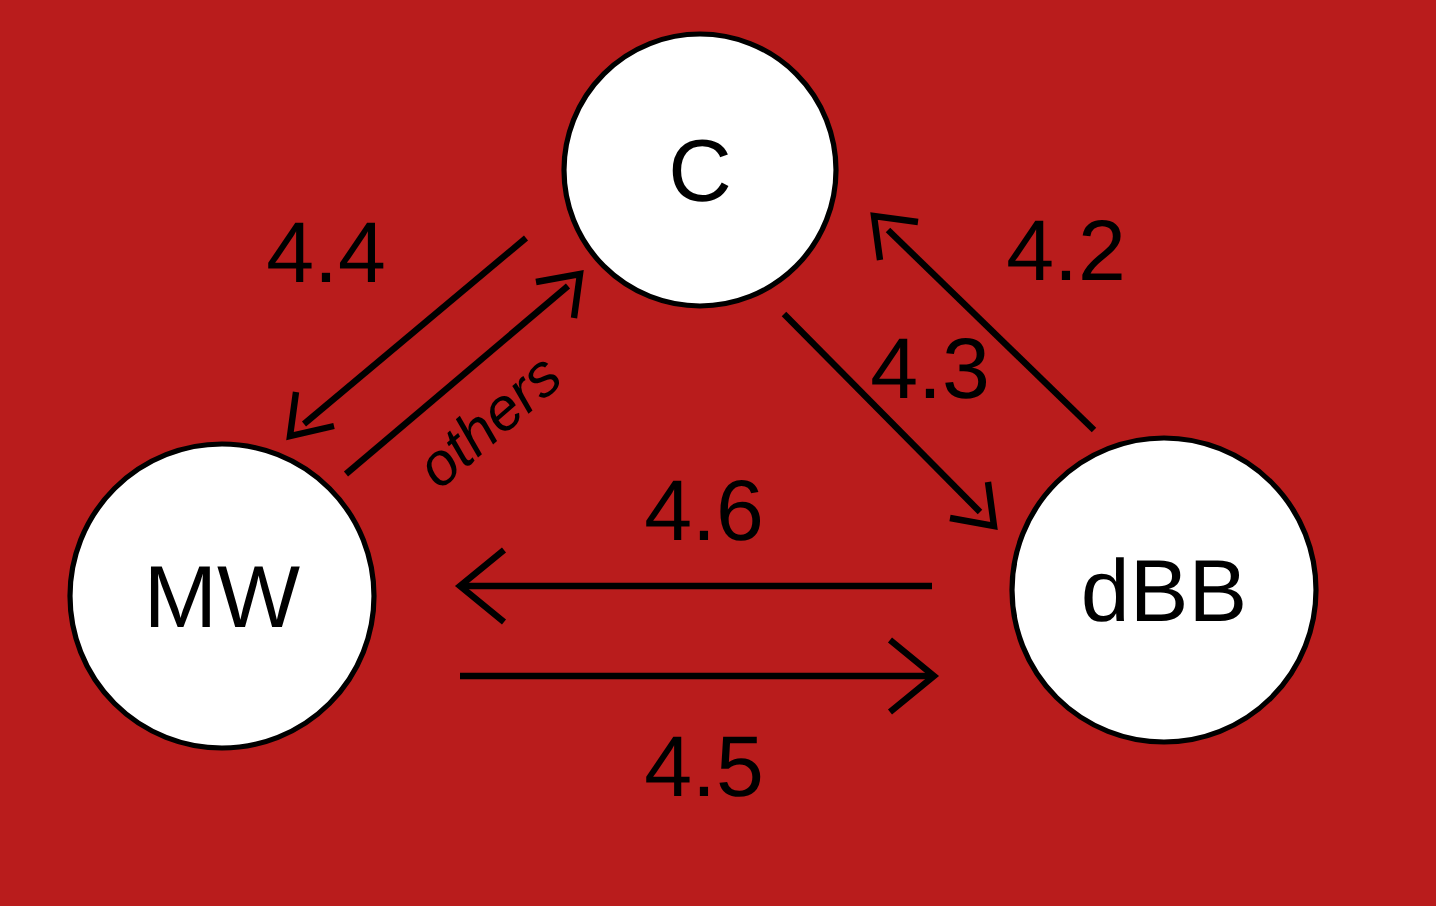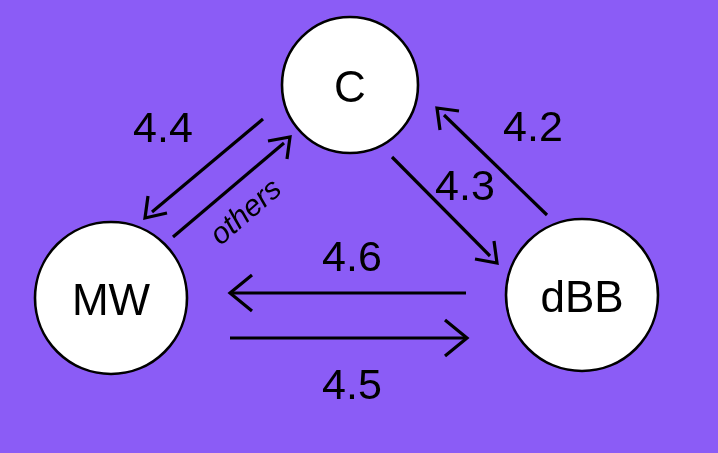--- a/index.html
+++ b/index.html
@@ -11,21 +11,21 @@
     width: 718px;
     height: 453px;
     font-family: "Liberation Sans", sans-serif;
     color: #000000;
     overflow: hidden;
   }
   #diagram-root {
     position: relative;
     width: 718px;
     height: 453px;
-    background: #8b5cf6;
+    background: #b91c1c;
   }
   #diagram-svg {
     position: absolute;
     left: 0;
     top: 0;
     width: 718px;
     height: 453px;
     display: block;
   }
   .node-label {

